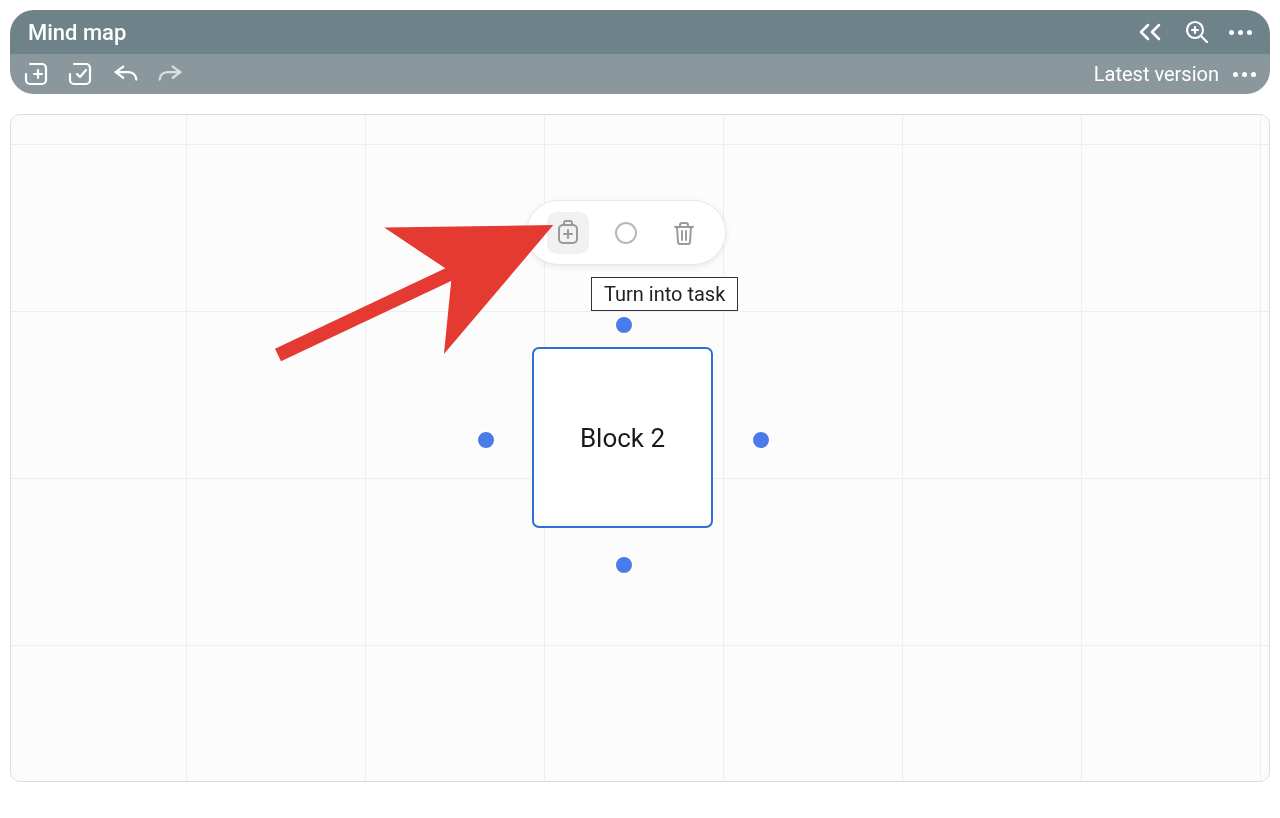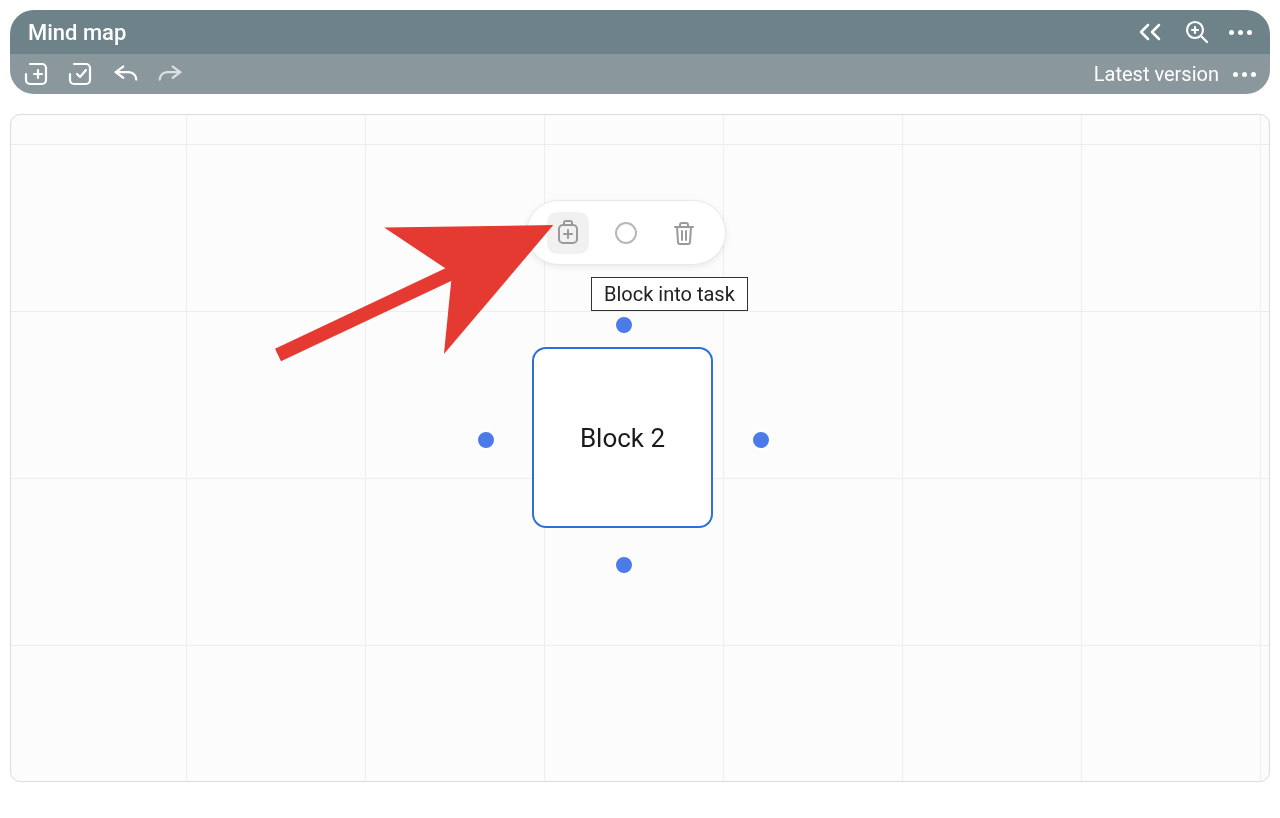--- a/index.html
+++ b/index.html
@@ -15,21 +15,21 @@
   .tb-icon { width:28px; height:28px; display:flex; align-items:center; justify-content:center; cursor:pointer; }
   .tb-icon svg { stroke:#fff; }
   .canvas-wrap { margin-top:20px; border:1px solid #d7dde1; border-radius:10px; width:100%; height:668px; position:relative; background:#fcfcfc; overflow:hidden; }
   .grid { position:absolute; inset:0;
     background-image:
       linear-gradient(to right,#eceff1 1px,transparent 1px),
       linear-gradient(to bottom,#eceff1 1px,transparent 1px);
     background-size:179px 167px;
     background-position: -4px -138px;
   }
-  .block { position:absolute; left:521px; top:232px; width:181px; height:181px; background:#fff; border:2px solid #2f6fd8; border-radius:14px; display:flex; align-items:center; justify-content:center; font-size:26px; color:#1a1a1a; }
+  .block { position:absolute; left:521px; top:232px; width:181px; height:181px; background:#fff; border:2px solid #2f6fd8; border-radius:7px; display:flex; align-items:center; justify-content:center; font-size:26px; color:#1a1a1a; }
   .handle { position:absolute; width:16px; height:16px; background:#4a7be8; border-radius:50%; border:2px solid #fff; box-sizing:content-box; }
   .h-top { left:603px; top:200px; }
   .h-bottom { left:603px; top:440px; }
   .h-left { left:465px; top:315px; }
   .h-right { left:740px; top:315px; }
   .popup { position:absolute; left:515px; top:85px; width:200px; height:65px; background:#fff; border:1px solid #e8e8e8; border-radius:40px; box-shadow:0 2px 6px rgba(0,0,0,0.08); display:flex; align-items:center; justify-content:space-around; padding:0 12px; }
   .popup-btn { width:42px; height:42px; border-radius:10px; display:flex; align-items:center; justify-content:center; cursor:pointer; }
   .popup-btn.sel { background:#f1f1f1; }
   .tooltip { position:absolute; left:580px; top:162px; background:#fff; border:1px solid #333; padding:4px 12px; font-size:20px; color:#222; }
   .arrow { position:absolute; left:257px; top:110px; pointer-events:none; }
@@ -135,21 +135,21 @@
             <path d="M4 7 h18"></path>
             <path d="M9 7 v-2 a2 2 0 0 1 2 -2 h4 a2 2 0 0 1 2 2 v2"></path>
             <path d="M6 7 l1 15 a2 2 0 0 0 2 2 h8 a2 2 0 0 0 2 -2 l1 -15"></path>
             <line x1="11" y1="11" x2="11" y2="20"></line>
             <line x1="15" y1="11" x2="15" y2="20"></line>
           </svg>
       </div>
     </div>
 
     <div class="tooltip">
-      <span>Block into task</span>
+      <span>Turn into task</span>
     </div>
 
     <svg class="arrow" width="290" height="150">
       <defs>
         <marker id="ah" markerWidth="12" markerHeight="12" refX="9" refY="5" orient="auto">
           <path d="M0,0 L11,5 L0,10 L3,5 z" fill="#e53a32"></path>
         </marker>
       </defs>
       <line x1="10" y1="130" x2="260" y2="12" stroke="#e53a32" stroke-width="14" marker-end="url(#ah)"></line>
     </svg>

